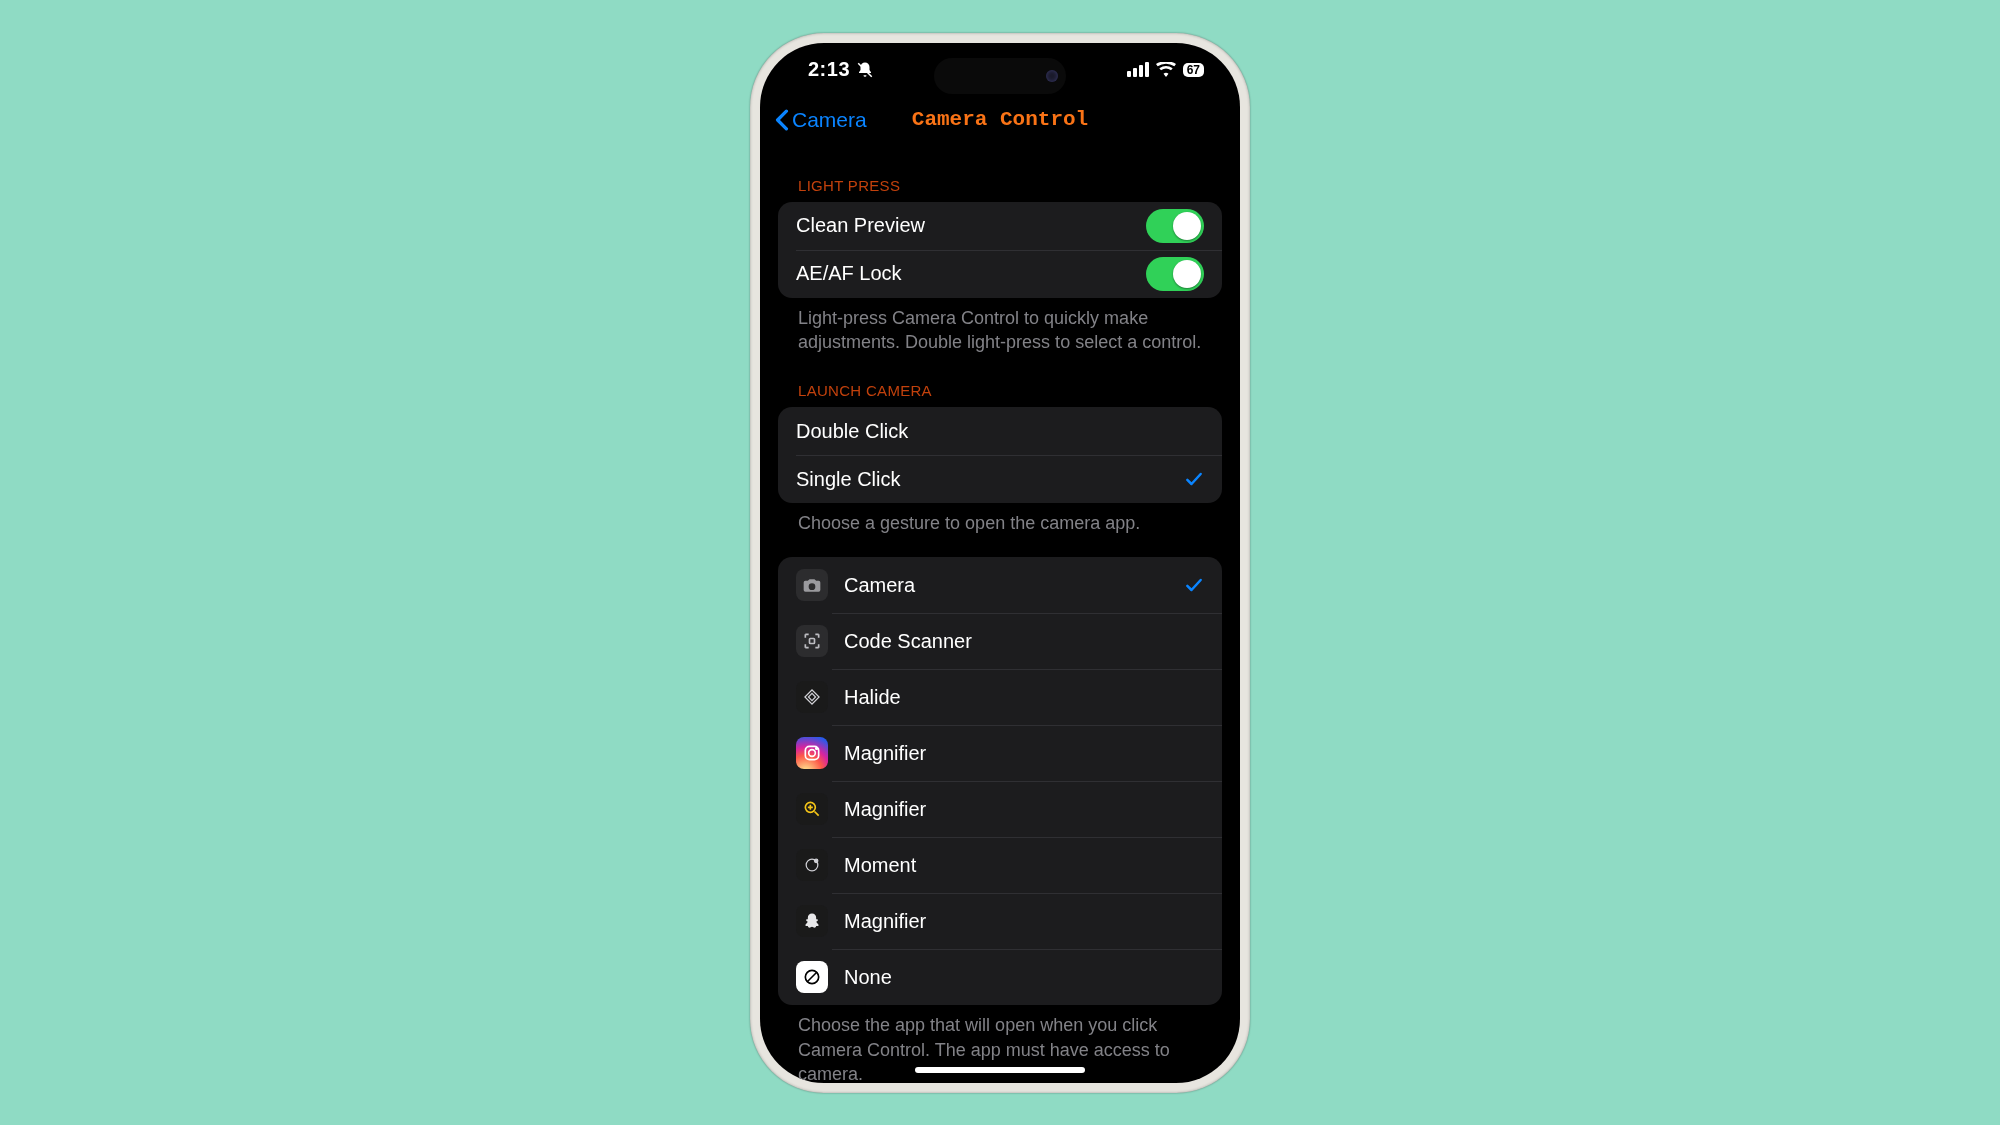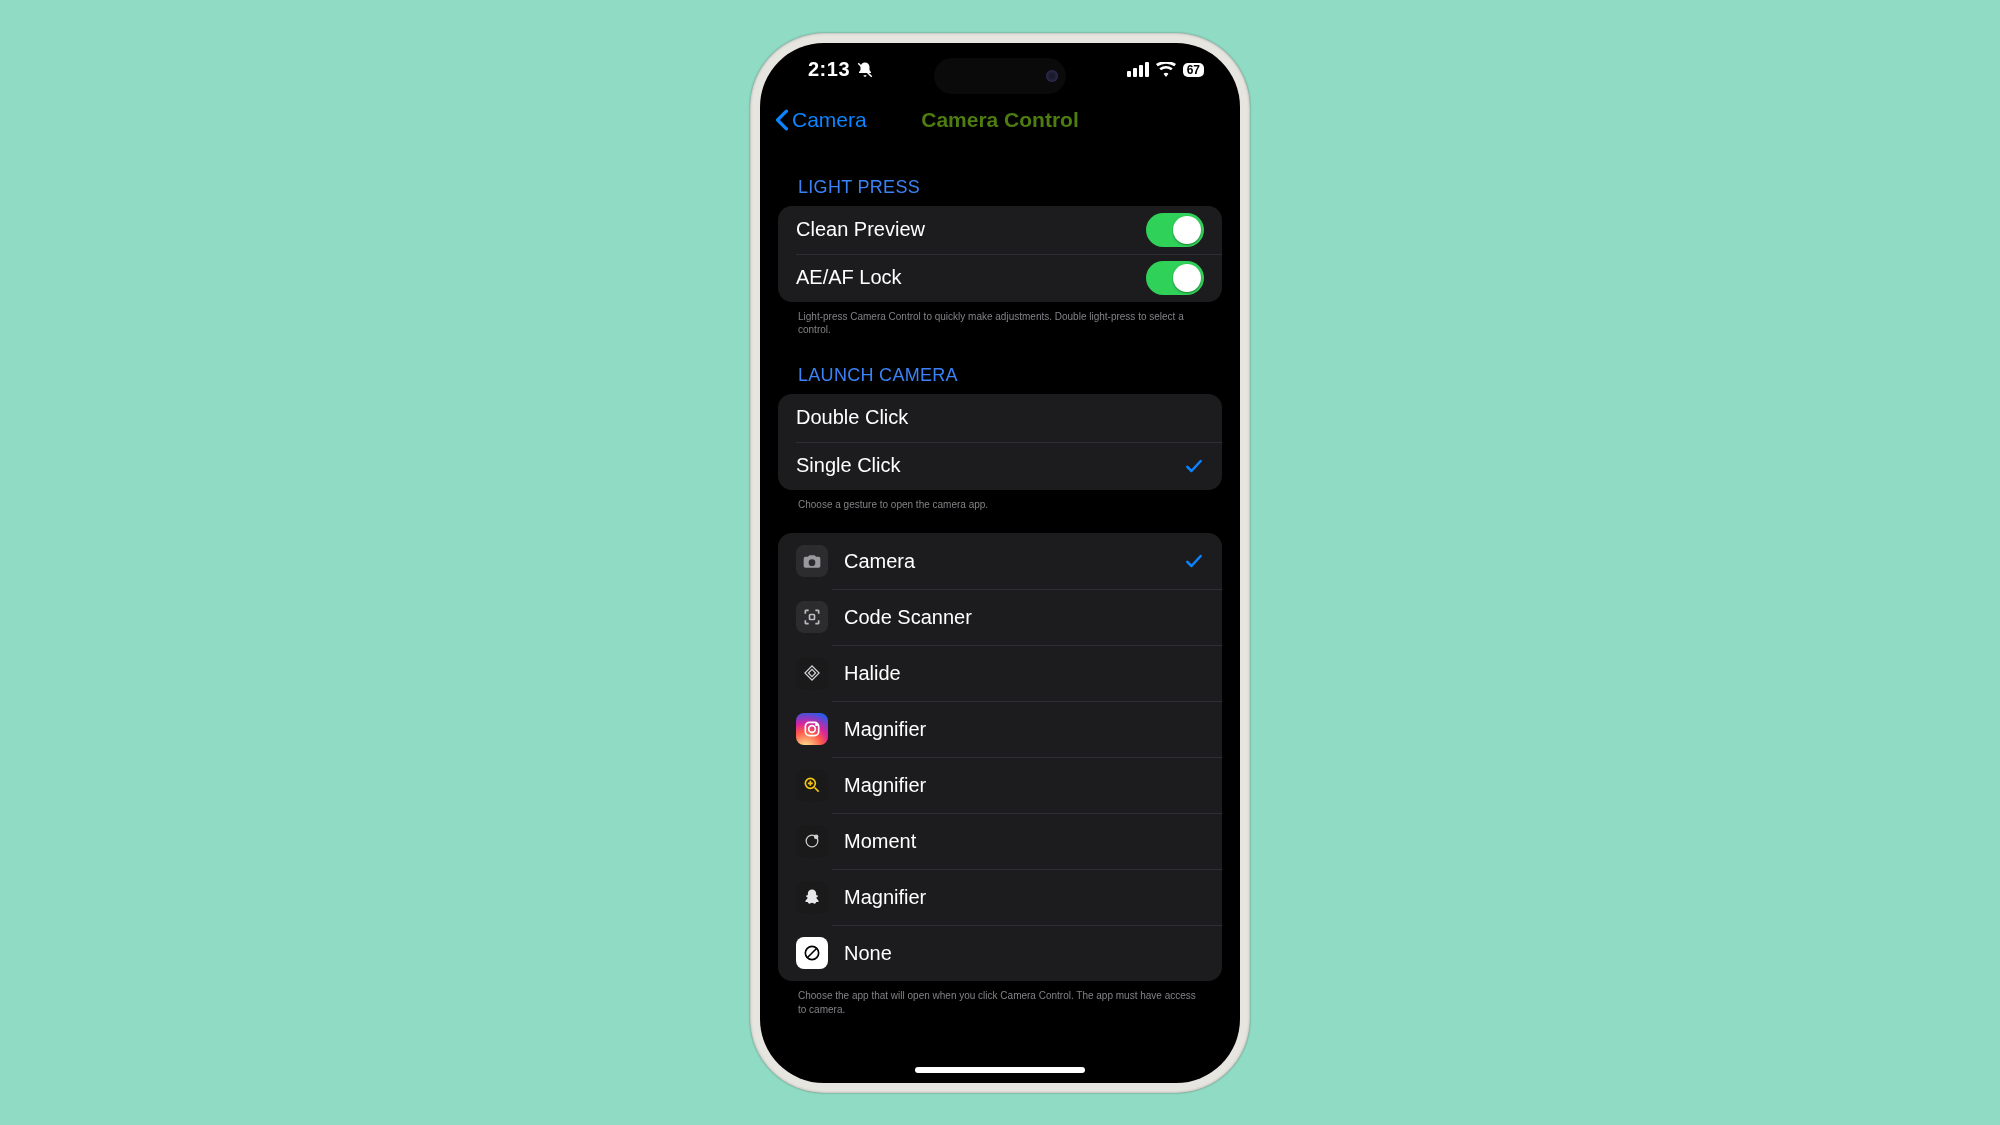--- a/index.html
+++ b/index.html
@@ -68,25 +68,25 @@
     height: 46px;
     display:flex; align-items:center; justify-content:center;
     position:relative;
   }
   .nav-back {
     position:absolute; left:14px; top:0; bottom:0;
     display:flex; align-items:center; gap:2px;
     color:#0a84ff; font-size:21px;
   }
   .nav-back svg { width:16px; height:22px; }
-  .nav-title { font-size:21px; font-weight:600; color:#4d7c0f; }
+  .nav-title { font-size:21px; font-weight:600; color:#f97316;font-family:Liberation Mono, monospace; }
   
   .content { padding: 0 18px 0 18px; }
   .section-header {
-    font-size:18px; color:#3b82f6; text-transform:uppercase;
+    font-size:15px; color:#c2410c; text-transform:uppercase;
     padding: 34px 20px 8px 20px; letter-spacing:.3px;
   }
   .section-header.tight { padding-top: 28px; }
   .group {
     background:#1c1c1e; border-radius:14px; overflow:hidden;
   }
   .row {
     display:flex; align-items:center; min-height:48px;
     padding: 0 18px; position:relative;
   }
@@ -101,21 +101,21 @@
     width:58px; height:34px; border-radius:18px; background:#30d158;
     position:relative;
   }
   .toggle::after {
     content:""; position:absolute; right:3px; top:3px;
     width:28px; height:28px; border-radius:50%; background:#fff;
     box-shadow:0 1px 2px rgba(0,0,0,.4);
   }
   .checkmark { width:20px; height:20px; color:#0a84ff; }
   .footer {
-    font-size:10px; color:#828287; padding:8px 20px 0 20px; line-height:1.35;
+    font-size:18px; color:#828287; padding:8px 20px 0 20px; line-height:1.35;
   }
   
   .app-icon {
     width:32px; height:32px; border-radius:8px; margin-right:16px;
     display:flex; align-items:center; justify-content:center;
     background:#2c2c2e; flex-shrink:0;
   }
   .app-icon.dark { background:#1a1a1a; }
   .app-icon.white { background:#fff; }
   .app-icon svg { width:20px; height:20px; }

